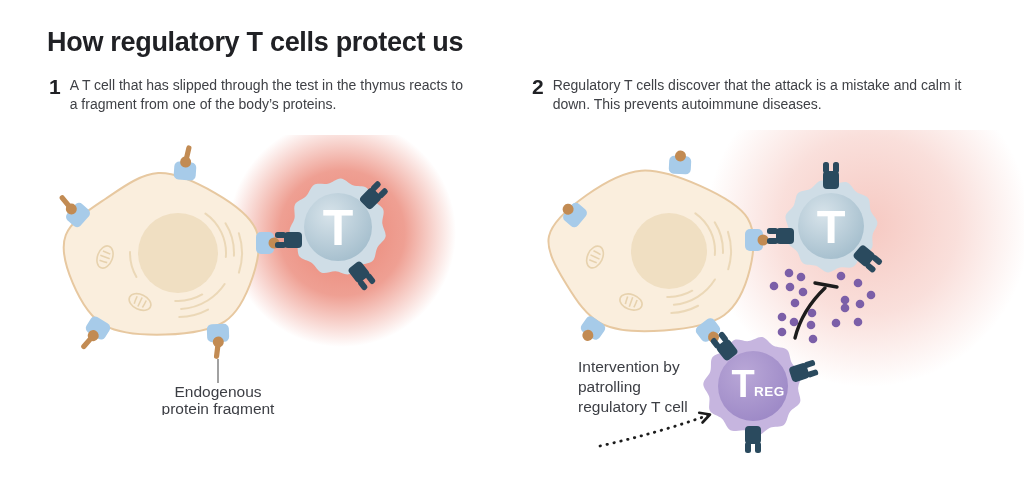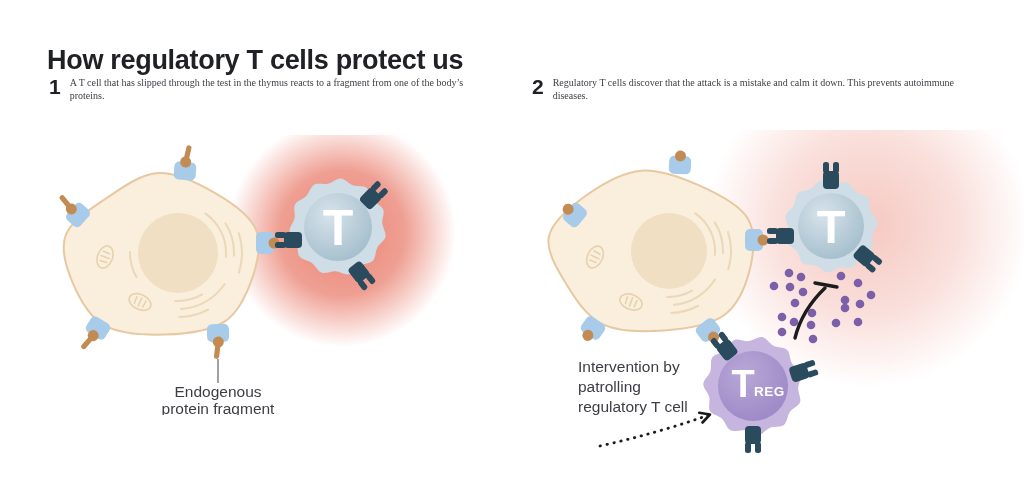--- a/index.html
+++ b/index.html
@@ -1,27 +1,27 @@
 <!DOCTYPE html>
 <html style="--title-text: #202125; --body-text: #3f4146; --label-text: #3c3e44; --cell-fill: #faeedd; --cell-stroke: #e7c8a0; --nucleus-fill: #f0dfc2; --organelle-stroke: #e7d2ae; --receptor-blue: #a7cbe9; --fragment-brown: #c28b53; --t-cell-outer: #cfdde6; --t-cell-inner-light: #d7e3ea; --t-cell-inner-dark: #a3bdcc; --navy: #2a4a5e; --alarm-red: #e4604b; --treg-outer: #c6b5df; --treg-inner-light: #b9a7d7; --treg-inner-dark: #9c88c6; --cytokine-purple: #7b5fa8; --arrow-black: #1c1c1c;"><head>
 <meta charset="utf-8">
 <style>
   html,body{margin:0;padding:0;background:#fff;}
   #page{
     position:relative;width:1024px;height:494px;background:#ffffff;
     font-family:"Liberation Sans",sans-serif;overflow:hidden;
   }
   .title{
-    position:absolute;left:47px;top:45px;margin:0;
+    position:absolute;left:47px;top:27px;margin:0;
     font-size:27px;font-weight:800;letter-spacing:-0.3px;
     color:var(--title-text,#202125);
   }
   .step{position:absolute;top:76px;display:flex;gap:9px;align-items:flex-start;}
   .step .num{font-size:21px;font-weight:800;line-height:1.05;color:var(--title-text,#202125);}
-  .step .txt{font-size:10px;line-height:1.33;color:var(--body-text,#3f4146);font-family:Liberation Serif, serif;}
+  .step .txt{font-size:14px;line-height:1.33;color:var(--body-text,#3f4146);}
   #step1{left:49px;width:420px;}
   #step2{left:532px;width:448px;}
   svg{position:absolute;display:block;}
   #svg1{left:40px;top:135px;}
   #svg2{left:538px;top:130px;}
   svg text{font-family:"Liberation Sans",sans-serif;}
   .cell-body{fill:var(--cell-fill,#faeedd);stroke:var(--cell-stroke,#e7c8a0);stroke-width:2;}
   .nucleus{fill:var(--nucleus-fill,#f0dfc2);}
   .org{fill:none;stroke:var(--organelle-stroke,#e7d2ae);stroke-width:1.6;}
   .er{fill:none;stroke:var(--organelle-stroke,#e7d2ae);stroke-width:2;stroke-linecap:round;opacity:.8;}

